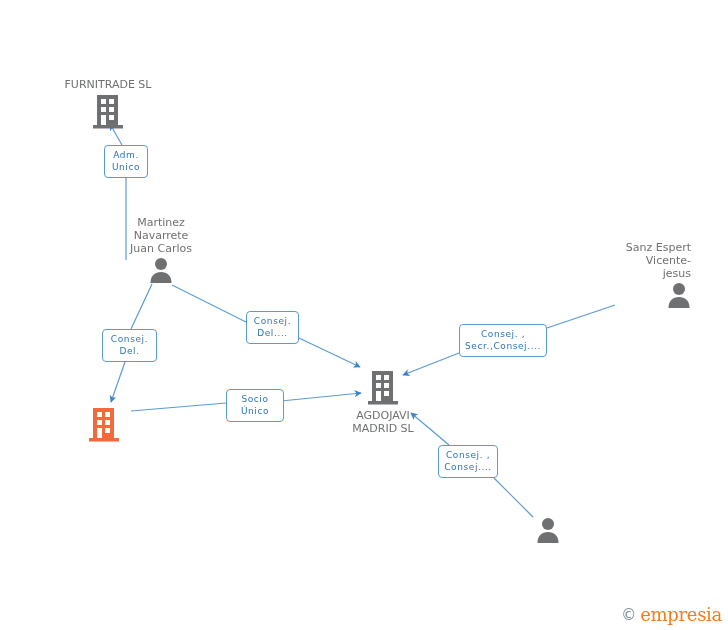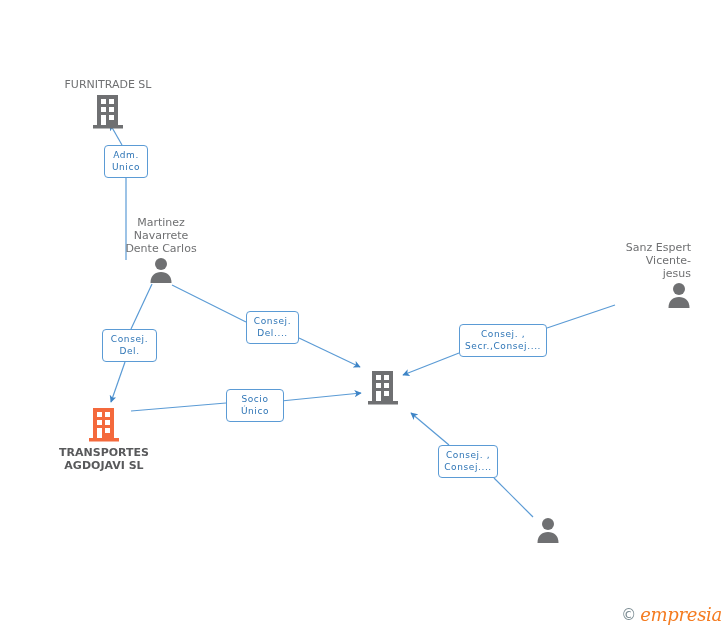--- a/index.html
+++ b/index.html
@@ -84,21 +84,20 @@
     gap: 4px;
     user-select: none;
   }
   #watermark .cmark {
     font-size: 15px;
     color: #7a8b92;
     line-height: 1;
   }
   #watermark .brand {
     font-family: "DejaVu Serif", "Liberation Serif", serif;
-    font-style: italic;
     font-size: 18px;
     color: #f47b20;
     line-height: 1;
     letter-spacing: -0.3px;
   }
 </style>
 </head>
 <body>
 
 <div id="canvas">
@@ -150,21 +149,21 @@
         <rect x="17" y="14" width="5" height="5" fill="#ffffff"></rect>
         <rect x="9" y="22" width="5" height="10" fill="#ffffff"></rect>
         <rect x="17" y="22" width="5" height="5" fill="#ffffff"></rect>
       </svg>
     </span>
   </div>
 
   <div class="node above" style="left:161px; top:200px;">
     <span class="caption">Martinez
 Navarrete
-Dente Carlos</span>
+Juan Carlos</span>
     <span class="glyph">
       <svg width="24" height="26" viewBox="0 0 24 26" xmlns="http://www.w3.org/2000/svg">
         <circle cx="12" cy="7" r="6" fill="#6f7072"></circle>
         <path d="M 1.5 26 C 1.5 18.5 6 15 12 15 C 18 15 22.5 18.5 22.5 26 Z" fill="#6f7072"></path>
       </svg>
     </span>
   </div>
 
   <div class="node highlight" style="left:104px; top:406px;">
     <span class="glyph">
@@ -172,37 +171,37 @@
         <rect x="5" y="2" width="21" height="30" fill="#f4693c"></rect>
         <rect x="1" y="32" width="30" height="3.5" fill="#f4693c"></rect>
         <rect x="9" y="6" width="5" height="5" fill="#ffffff"></rect>
         <rect x="17" y="6" width="5" height="5" fill="#ffffff"></rect>
         <rect x="9" y="14" width="5" height="5" fill="#ffffff"></rect>
         <rect x="17" y="14" width="5" height="5" fill="#ffffff"></rect>
         <rect x="9" y="22" width="5" height="10" fill="#ffffff"></rect>
         <rect x="17" y="22" width="5" height="5" fill="#ffffff"></rect>
       </svg>
     </span>
-    <span class="caption">TRANSPORTES
-AGDOJAVI SL</span>
   </div>
 
   <div class="node" style="left:383px; top:369px;">
     <span class="glyph">
       <svg width="32" height="38" viewBox="0 0 32 38" xmlns="http://www.w3.org/2000/svg">
         <rect x="5" y="2" width="21" height="30" fill="#6f7072"></rect>
         <rect x="1" y="32" width="30" height="3.5" fill="#6f7072"></rect>
         <rect x="9" y="6" width="5" height="5" fill="#ffffff"></rect>
         <rect x="17" y="6" width="5" height="5" fill="#ffffff"></rect>
         <rect x="9" y="14" width="5" height="5" fill="#ffffff"></rect>
         <rect x="17" y="14" width="5" height="5" fill="#ffffff"></rect>
         <rect x="9" y="22" width="5" height="10" fill="#ffffff"></rect>
         <rect x="17" y="22" width="5" height="5" fill="#ffffff"></rect>
       </svg>
     </span>
+    <span class="caption">AGDOJAVI
+MADRID SL</span>
   </div>
 
   <div class="node above" style="left:631px; top:225px;text-align:right;">
     <span class="caption">Sanz Espert
 Vicente-
 jesus</span>
     <span class="glyph">
       <svg width="24" height="26" viewBox="0 0 24 26" xmlns="http://www.w3.org/2000/svg">
         <circle cx="12" cy="7" r="6" fill="#6f7072"></circle>
         <path d="M 1.5 26 C 1.5 18.5 6 15 12 15 C 18 15 22.5 18.5 22.5 26 Z" fill="#6f7072"></path>

